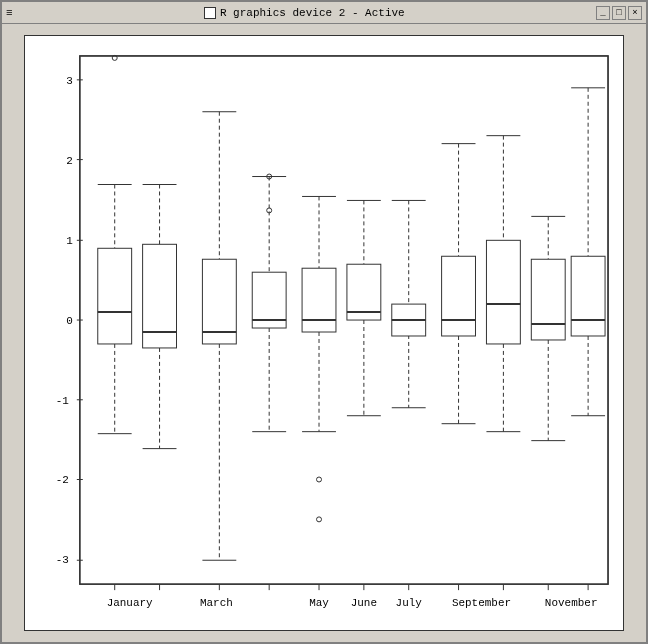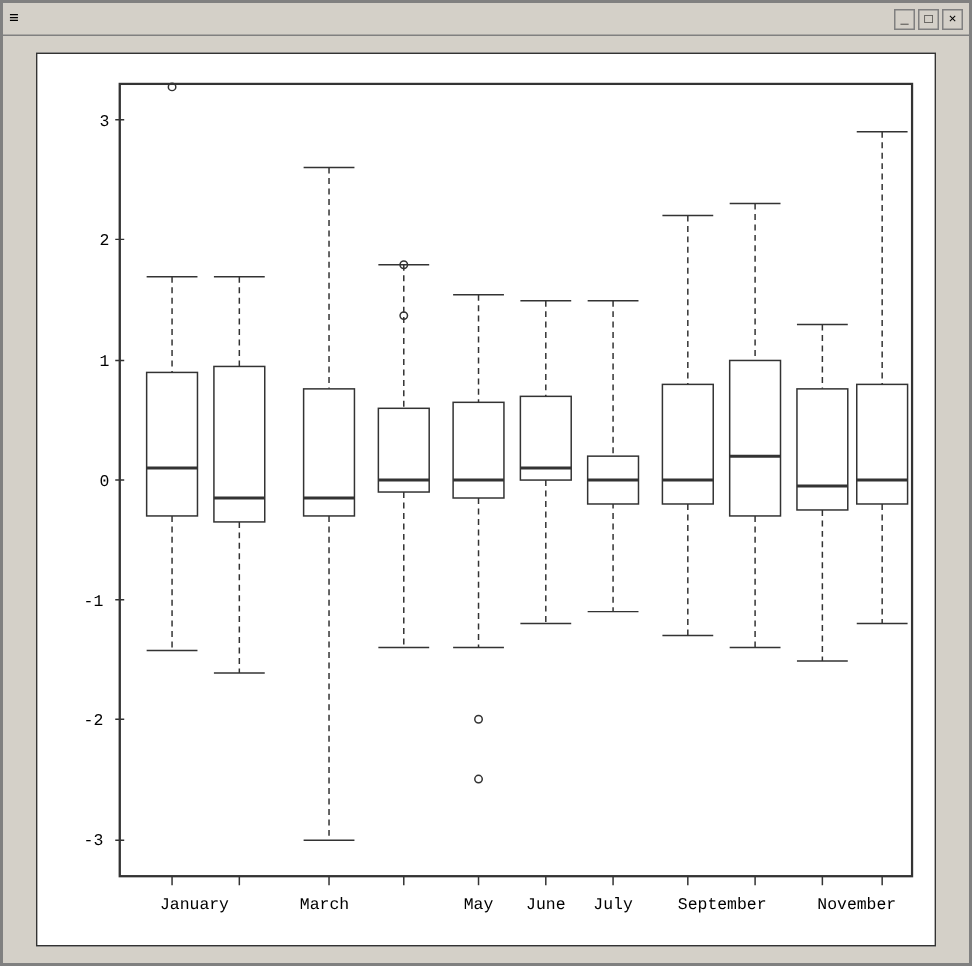--- a/index.html
+++ b/index.html
@@ -89,20 +89,24 @@
       height: 100%;
     }
   </style>
 </head>
 <body>
 
 <div class="window">
   <div class="titlebar">
     <div class="titlebar-left">
       <span class="titlebar-menu">≡</span>
+    </div>
+    <div class="titlebar-title">
+      <span class="title-icon"></span>
+      <span>R graphics device 2 - Active</span>
     </div>
     <div class="titlebar-controls">
       <div class="titlebar-btn">_</div>
       <div class="titlebar-btn">□</div>
       <div class="titlebar-btn">×</div>
     </div>
   </div>
   <div class="plot-area">
     <div class="plot-container">
       <svg viewBox="0 0 600 596">

